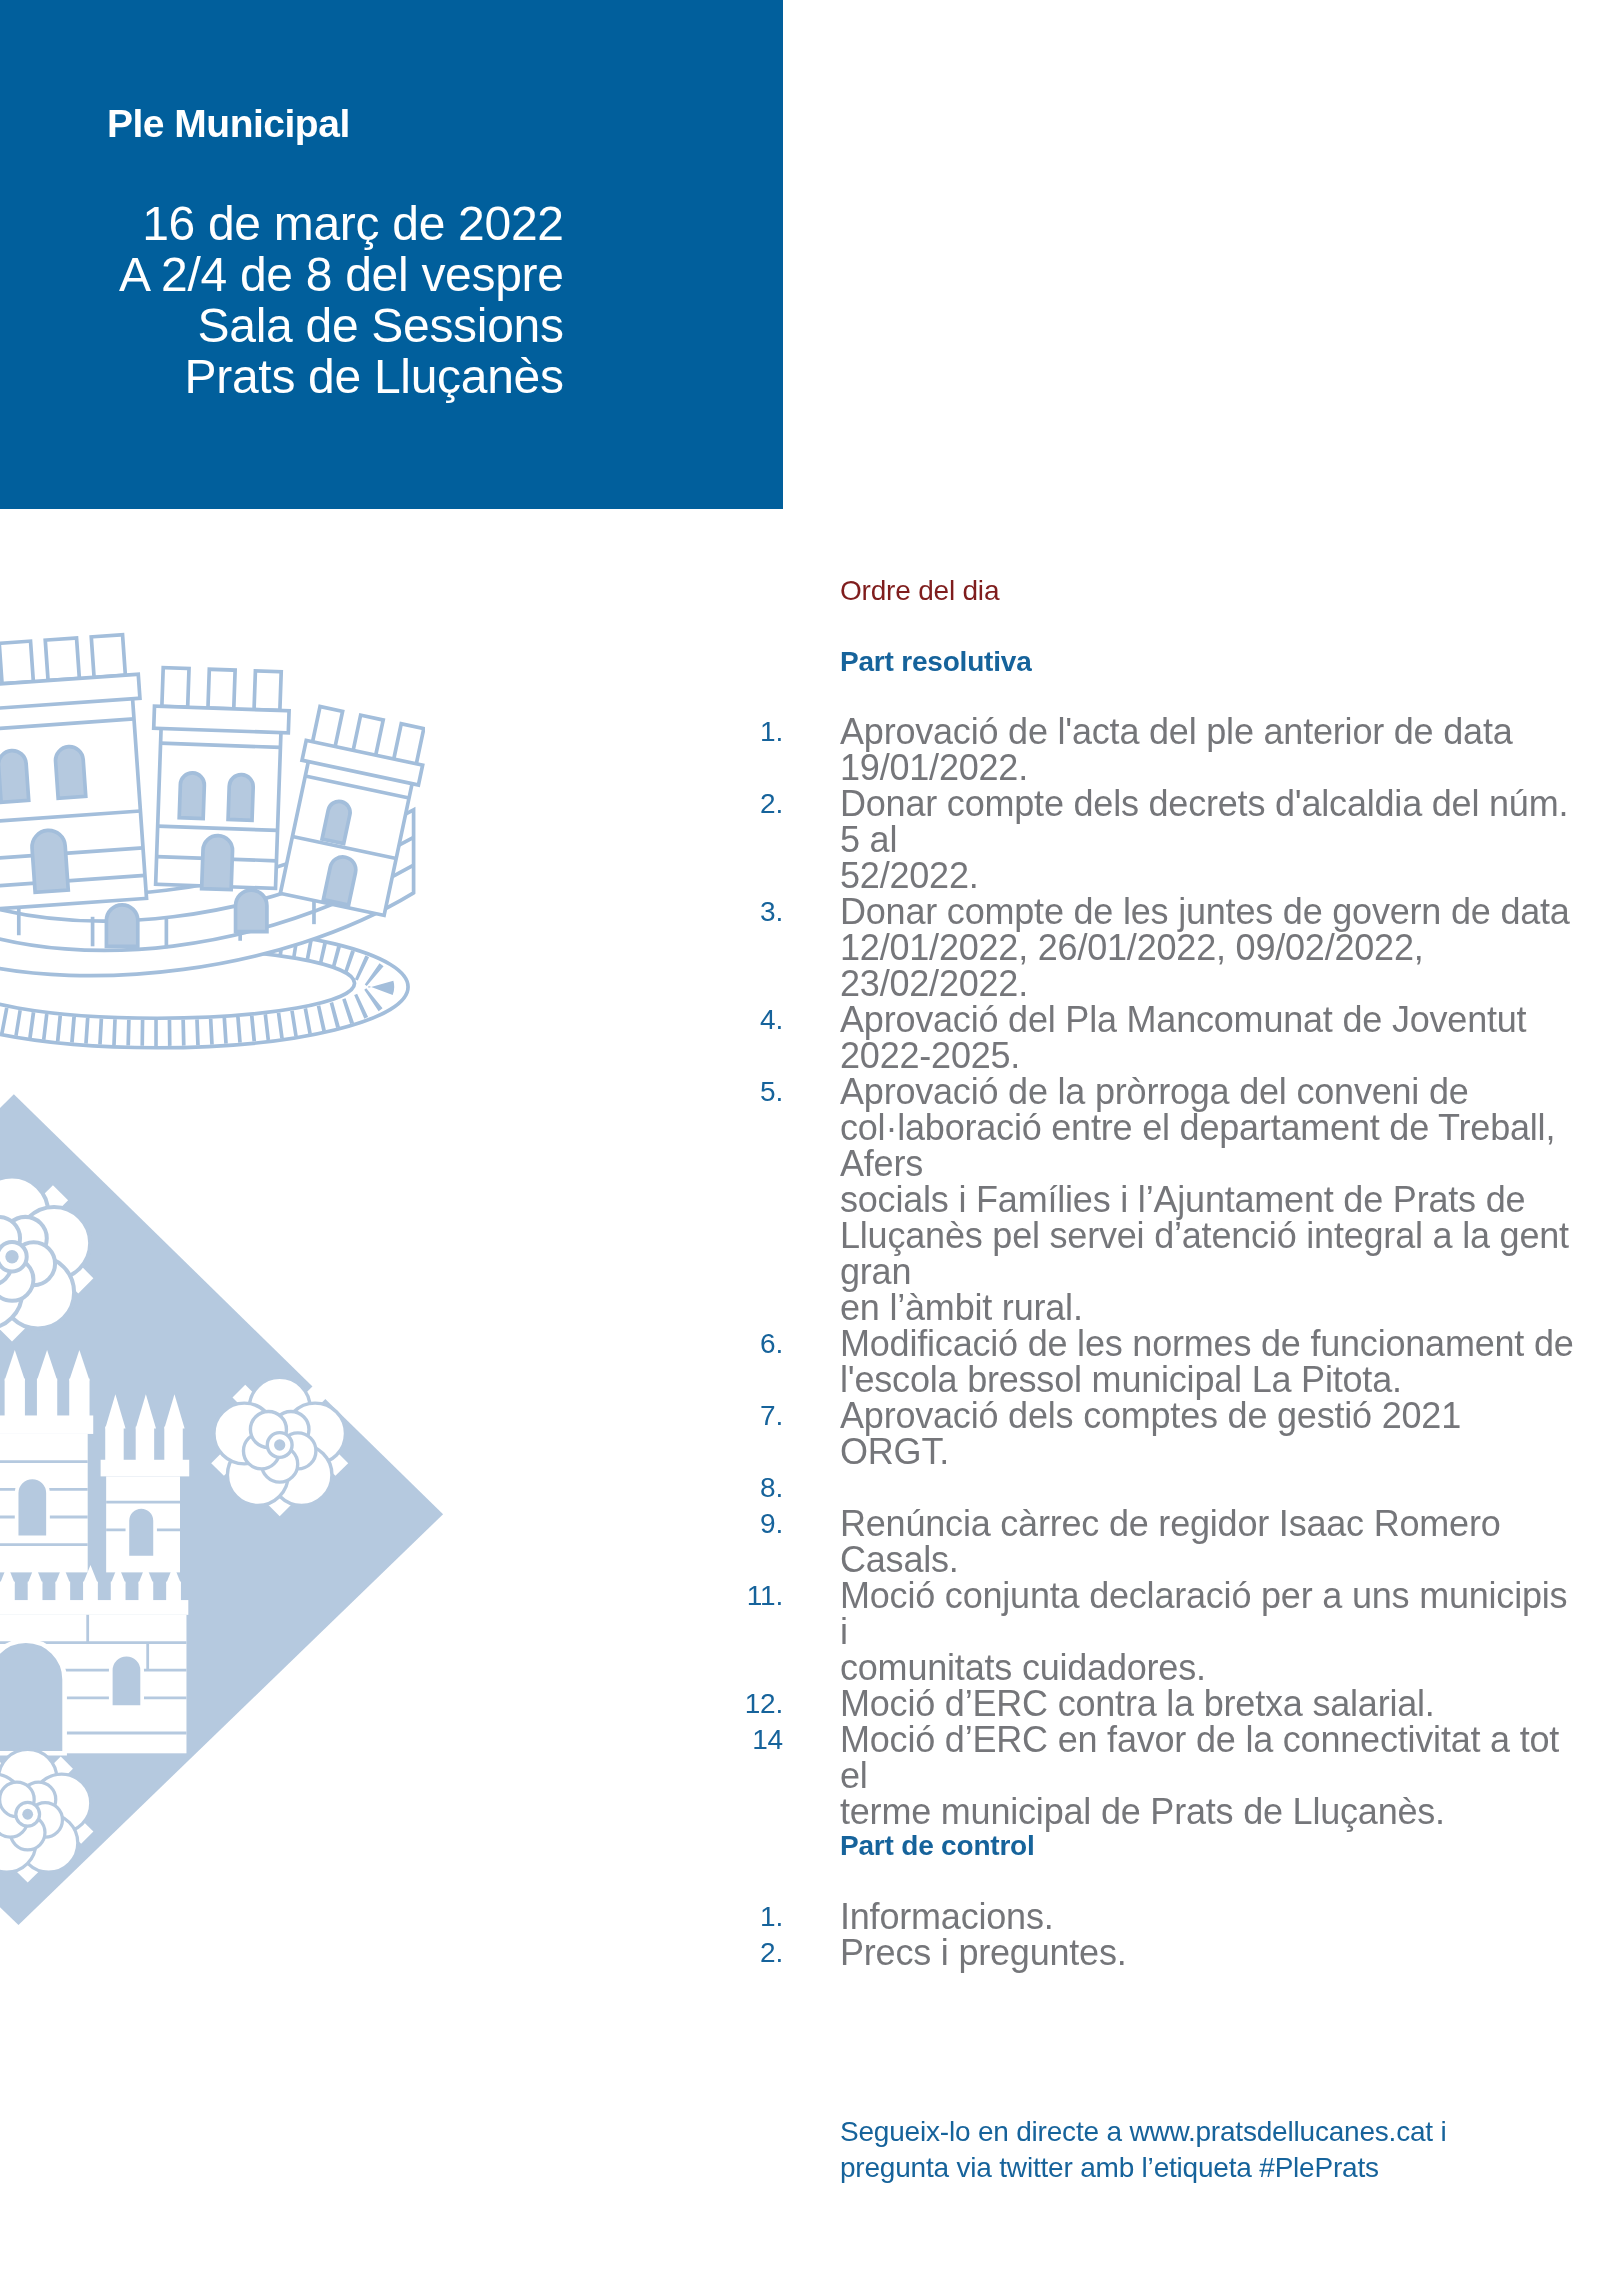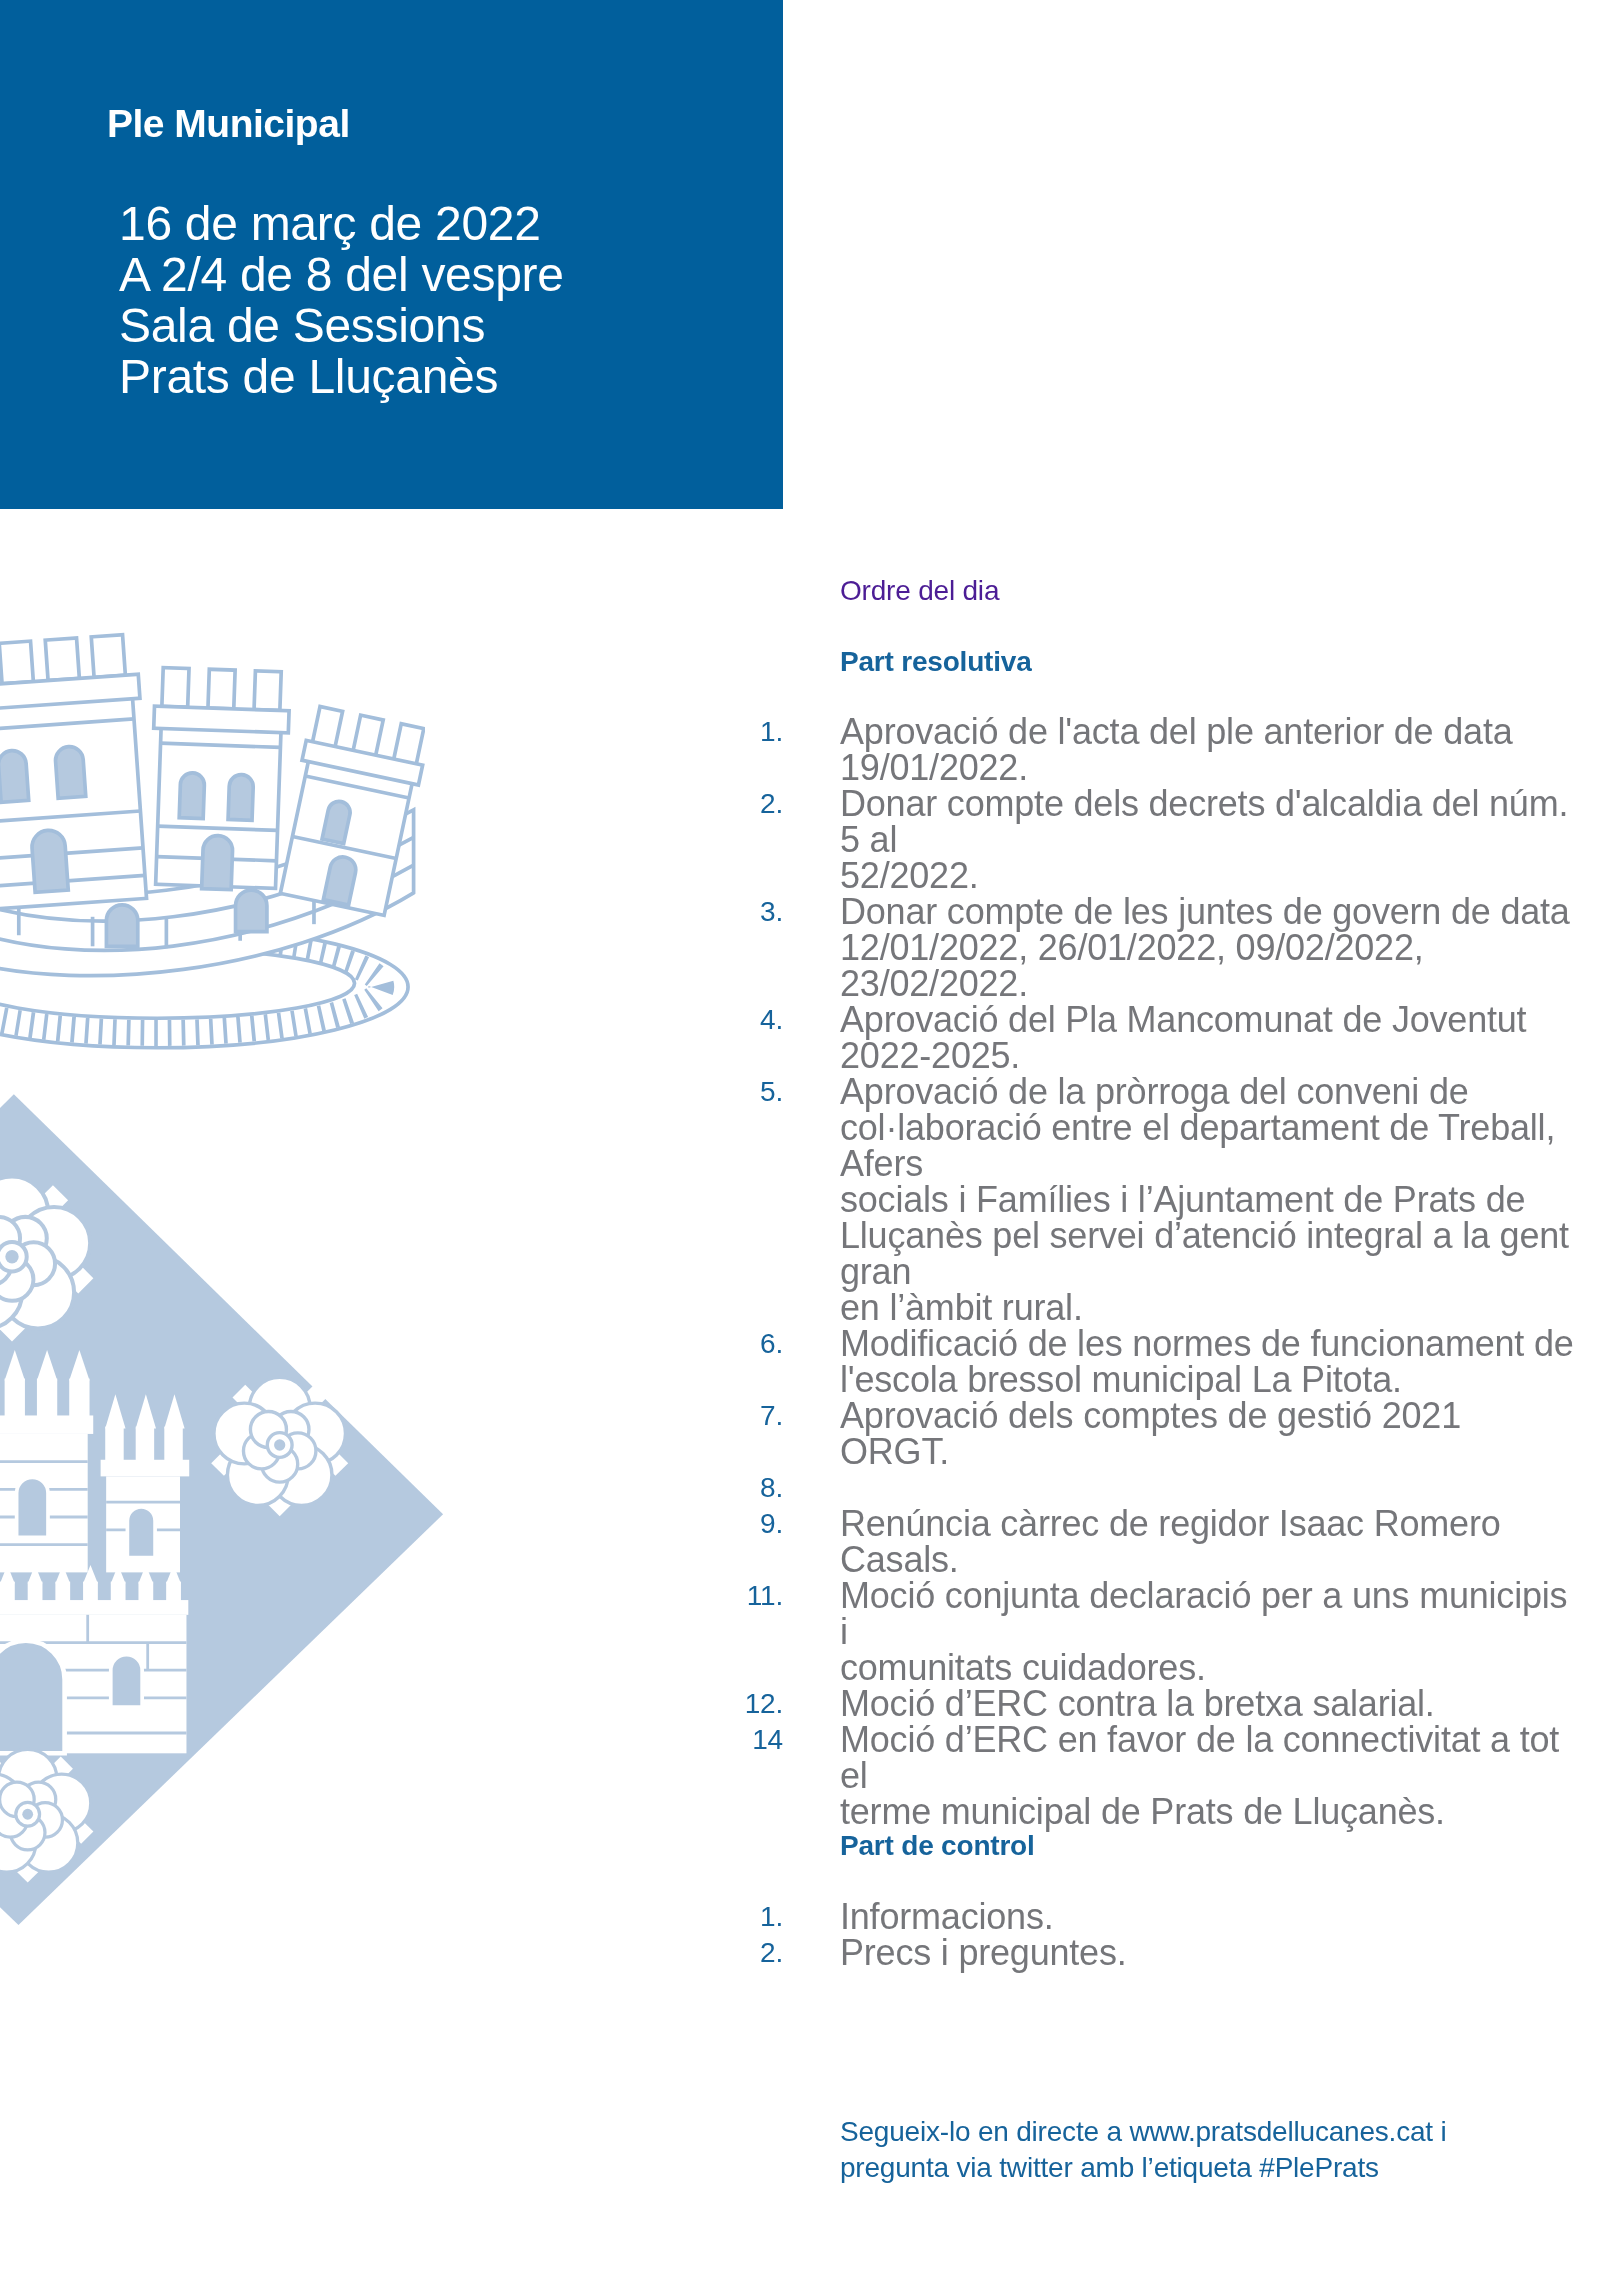--- a/index.html
+++ b/index.html
@@ -10,20 +10,21 @@
     background:#ffffff;
     overflow:hidden;
     font-family:"Liberation Sans","DejaVu Sans",sans-serif;
   }
   
   .header-box{
     position:absolute;
     left:0; top:0;
     width:783px; height:509px;
     background:#015F9C;
+    text-align:right;
   }
   .header-box h1{
     position:absolute;
     left:107px; top:100px;
     margin:0;
     color:#ffffff;
     font-size:39px;
     font-weight:700;
     line-height:48px;
     letter-spacing:-0.5px;
@@ -37,21 +38,21 @@
     line-height:51px;
     letter-spacing:-0.3px;
     white-space:pre-wrap;
   }
   
   .crown{position:absolute;left:0;top:605px;width:425px;height:452px;}
   .emblem{position:absolute;left:0;top:1048px;width:480px;height:914px;}
   
   .intro{
     position:absolute;left:840px;top:573px;
-    color:#4c1d95;font-size:28px;line-height:36px;letter-spacing:-0.2px;
+    color:#7f1d1d;font-size:28px;line-height:36px;letter-spacing:-0.2px;
   }
   .section-title{
     position:absolute;left:840px;margin:0;
     color:#16639B;font-size:28px;font-weight:700;line-height:36px;letter-spacing:-0.2px;
   }
   .sec1-title{top:644px;}
   .sec2-title{top:1828px;}
   .list{position:absolute;left:711px;width:886px;}
   .sec1-list{top:714px;}
   .sec2-list{top:1899px;}

